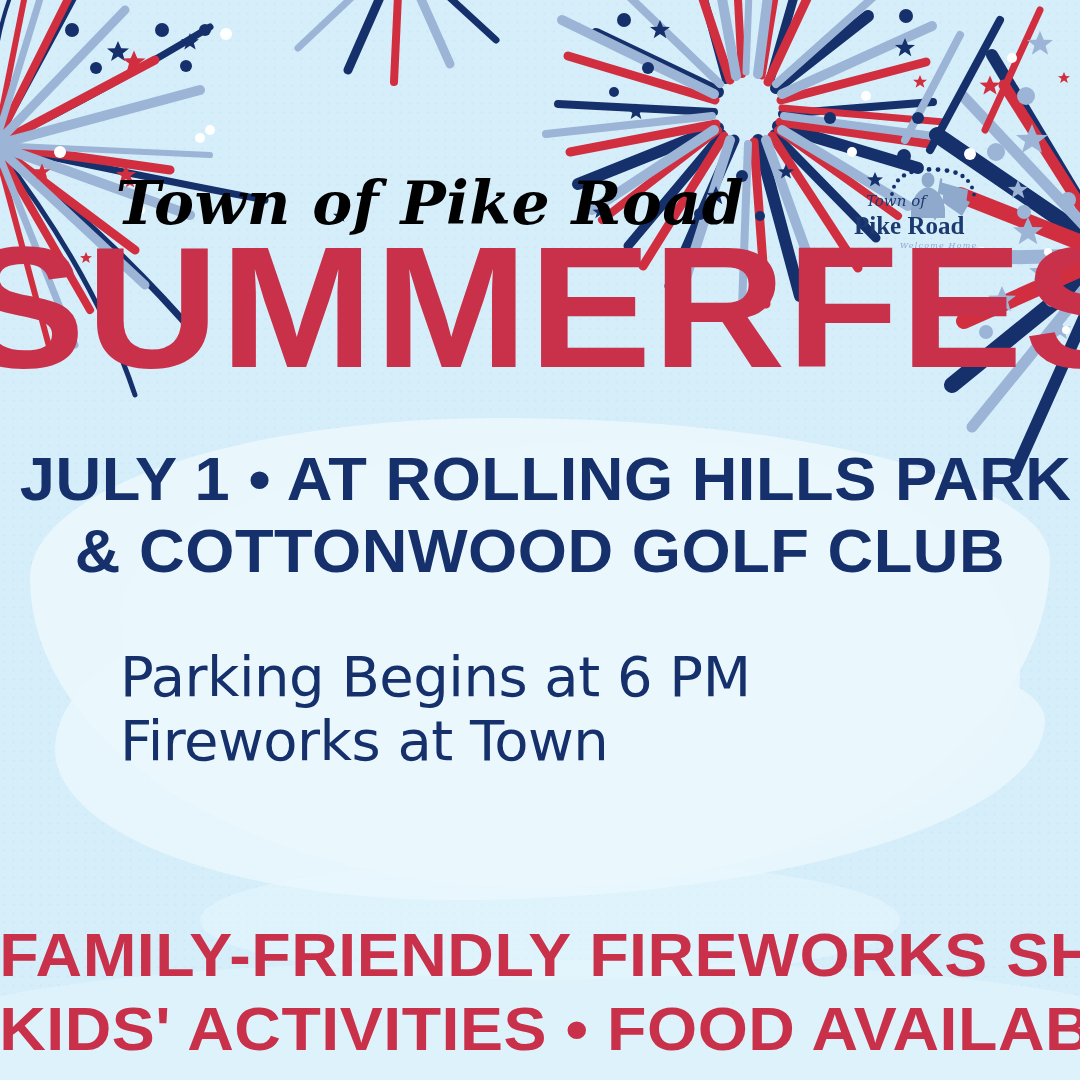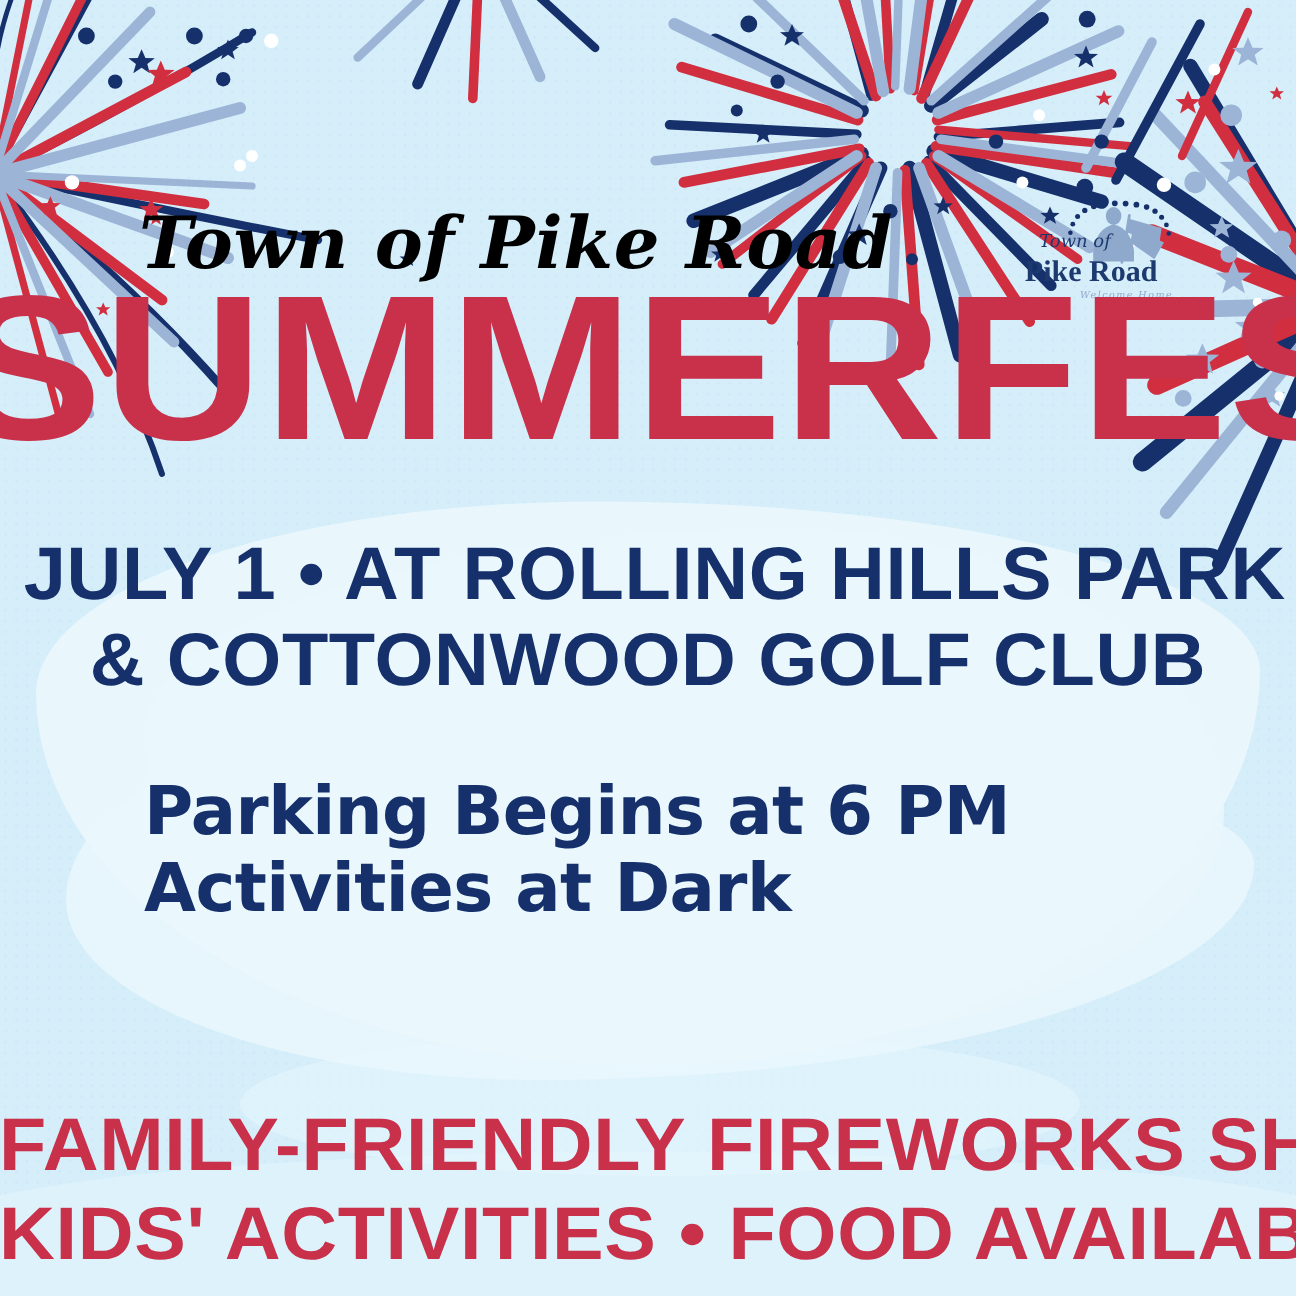--- a/index.html
+++ b/index.html
@@ -112,21 +112,21 @@
     letter-spacing: .5px;
     transform: scaleX(1.02);
   }
   .where .line { display: block; white-space: nowrap; }
   .schedule {
     position: absolute;
     left: 120px;
     top: 645px;
     color: #15306b;
     font-family: "DejaVu Sans", sans-serif;
-    font-weight: 700;
+    font-weight: 400;
     font-size: 56px;
     line-height: 64px;
     letter-spacing: -.5px;
     text-align: left;
   }
   .schedule .line { display: block; white-space: nowrap; }
   .tagline {
     position: absolute;
     left: 20px; right: 20px;
     top: 918px;
@@ -402,21 +402,21 @@
 
   <div class="fest-title">SUMMERFEST</div>
 
   <div class="where">
     <span class="line">JULY 1 • AT ROLLING HILLS PARK</span>
     <span class="line">&amp; COTTONWOOD GOLF CLUB</span>
   </div>
 
   <div class="schedule">
     <span class="line">Parking Begins at 6 PM</span>
-    <span class="line">Activities at Dark</span>
+    <span class="line">Fireworks at Town</span>
   </div>
 
   <div class="tagline">
     <span class="line">FAMILY-FRIENDLY FIREWORKS SHOW</span>
     <span class="line">KIDS' ACTIVITIES • FOOD AVAILABLE</span>
   </div>
 
 </div>
 
 </body></html>

